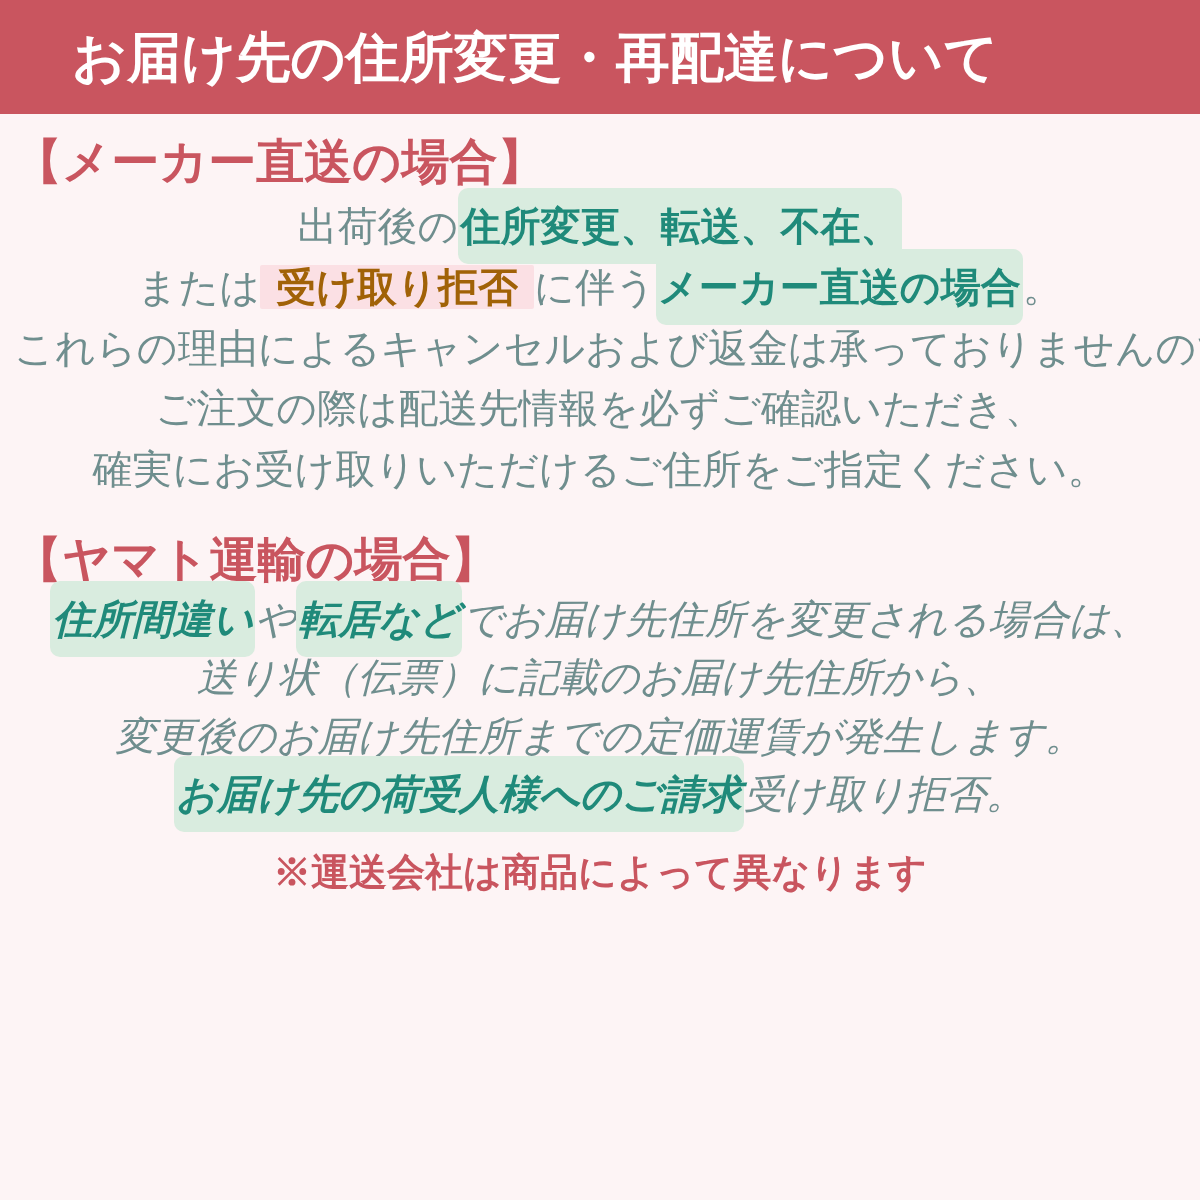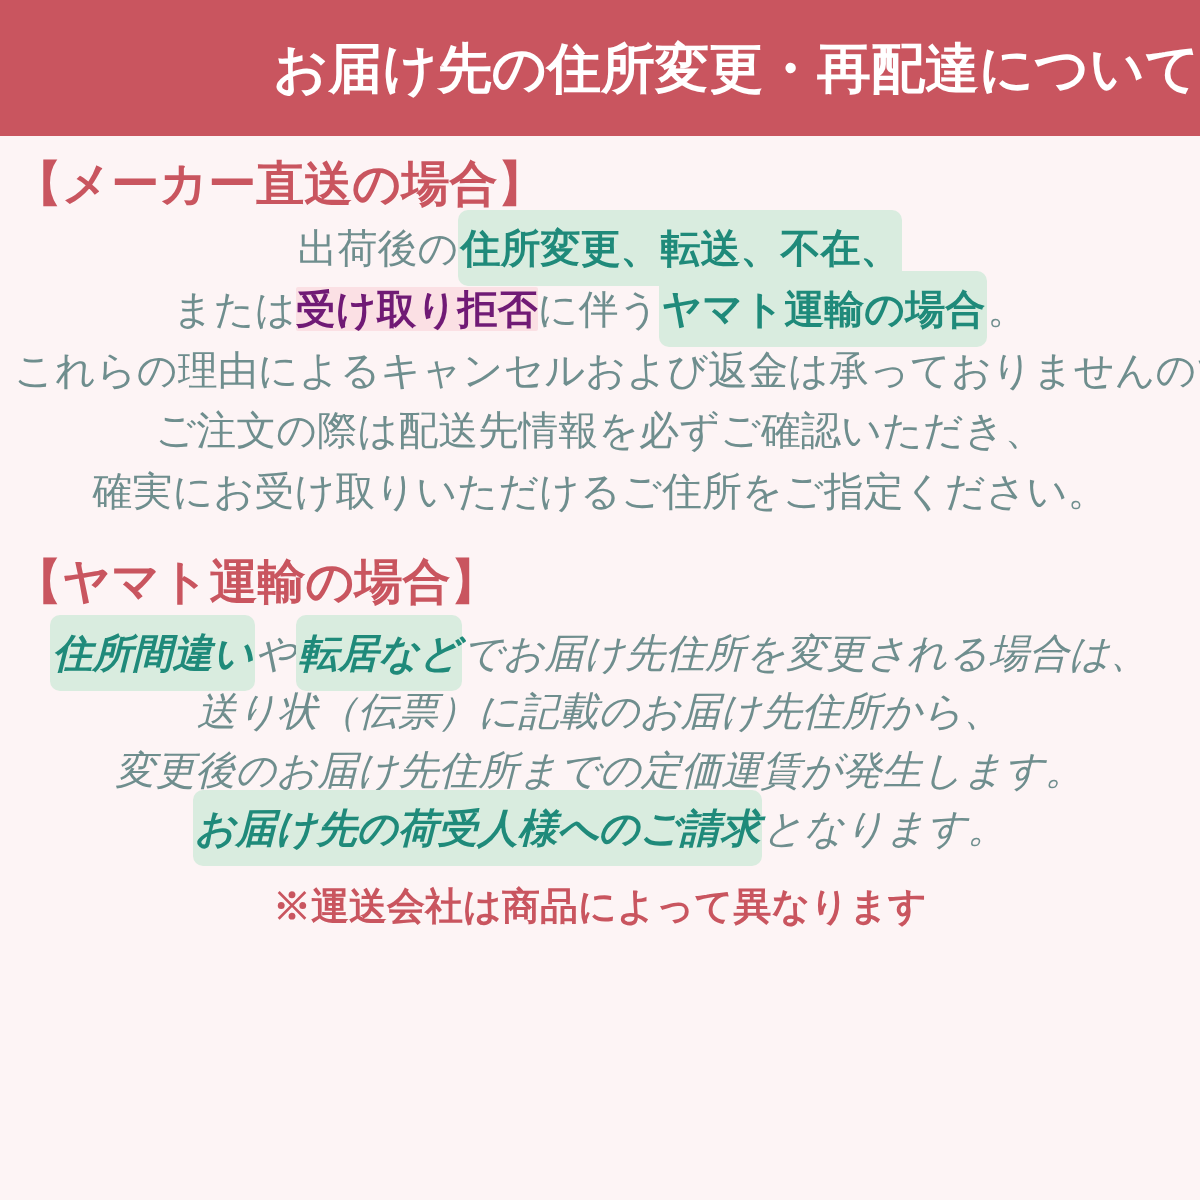--- a/index.html
+++ b/index.html
@@ -14,26 +14,25 @@
     overflow: hidden;
   }
   #page {
     position: relative;
     width: 1200px;
     height: 1200px;
     box-sizing: border-box;
   }
   .header-bar {
     background: #c9555f;
-    height: 136px;
+    height: 114px;
     display: flex;
     align-items: center;
     padding-left: 72px;
     box-sizing: border-box;
-    justify-content: flex-end;
   }
   .header-title {
     color: #ffffff;
     font-size: 54px;
     font-weight: bold;
     letter-spacing: 0px;
     line-height: 1;
     white-space: nowrap;
   }
   .body-area {
@@ -44,45 +43,45 @@
     color: #c9555f;
     font-size: 48px;
     font-weight: bold;
     line-height: 1.0;
     margin-top: 24px;
     margin-bottom: 10px;
     white-space: nowrap;
   }
   .section-heading.second {
     margin-top: 36px;
-    margin-bottom: 18px;
+    margin-bottom: 6px;
   }
   .line {
     text-align: center;
     color: #6f8e8e;
     font-size: 40px;
     line-height: 1.52;
     white-space: nowrap;
   }
   .line.tight {
     line-height: 1.46;
     font-style: italic;
   }
   .hl-green {
     color: #1f8a7a;
     font-weight: bold;
     background: #d9ecdf;
     padding: 16px 2px;
     border-radius: 10px;
   }
   .hl-pink {
-    color: #701a75;
+    color: #a16207;
     font-weight: bold;
     background: #fbe0e4;
-    padding: 0 0;
+    padding: 0 16px;
     border-radius: 2px;
   }
   .plain {
     color: #6f8e8e;
   }
   .note-red {
     text-align: center;
     color: #c9555f;
     font-size: 38px;
     font-weight: bold;
@@ -102,21 +101,21 @@
 
   <div class="body-area">
 
     <div class="section-heading">【メーカー直送の場合】</div>
 
     <div class="line">
       <span class="plain">出荷後の</span><span class="hl-green">住所変更、転送、不在、</span>
     </div>
 
     <div class="line">
-      <span class="plain">または</span><span class="hl-pink">受け取り拒否</span><span class="plain">に伴う</span><span class="hl-green">ヤマト運輸の場合</span><span class="plain">。</span>
+      <span class="plain">または</span><span class="hl-pink">受け取り拒否</span><span class="plain">に伴う</span><span class="hl-green">メーカー直送の場合</span><span class="plain">。</span>
     </div>
 
     <div class="line">
       <span class="plain">これらの理由によるキャンセルおよび返金は承っておりませんので、</span>
     </div>
 
     <div class="line">
       <span class="plain">ご注文の際は配送先情報を必ずご確認いただき、</span>
     </div>
 
@@ -133,20 +132,20 @@
     <div class="line tight">
       <span class="plain">送り状（伝票）に記載のお届け先住所から、</span>
     </div>
 
     <div class="line tight">
       <span class="plain">変更後のお届け先住所までの定価運賃が発生します。</span>
     </div>
 
 
     <div class="line tight">
-      <span class="hl-green">お届け先の荷受人様へのご請求</span><span class="plain">となります。</span>
+      <span class="hl-green">お届け先の荷受人様へのご請求</span><span class="plain">受け取り拒否。</span>
     </div>
 
 
     <div class="note-red">※運送会社は商品によって異なります</div>
 
   </div>
 </div>
 
 </body></html>

